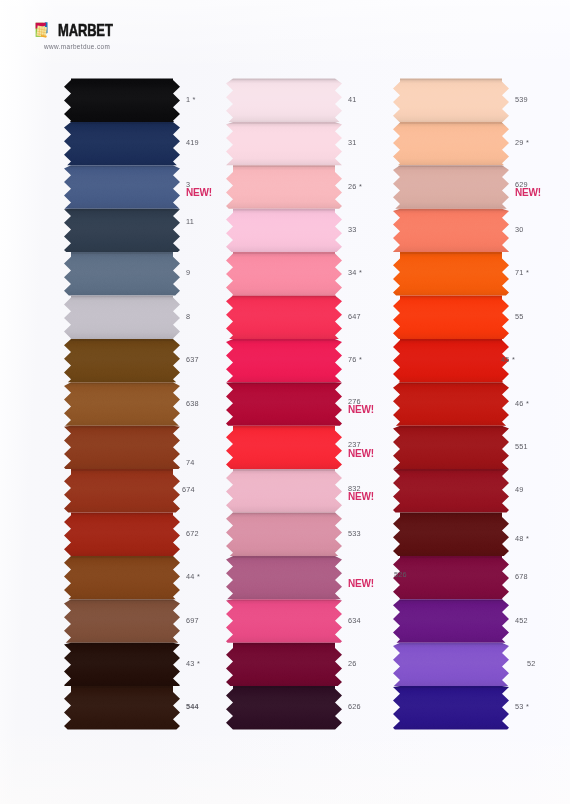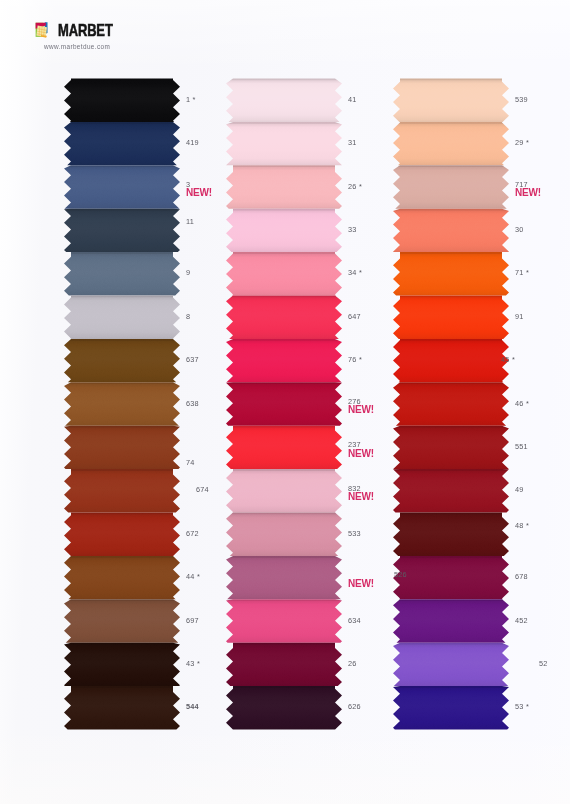--- a/index.html
+++ b/index.html
@@ -642,21 +642,21 @@
         <div class="lbl" style="left: 122px; top: 17.7px;">1 *</div>
         <div class="lbl" style="left: 122px; top: 61.1px;">419</div>
         <div class="newb" style="left: 122px; top: 110.2px; color: rgb(214, 42, 101);">NEW!</div>
         <div class="lbl" style="left: 122px; top: 102.7px;">3</div>
         <div class="lbl" style="left: 122px; top: 140px;">11</div>
         <div class="lbl" style="left: 122px; top: 191.3px;">9</div>
         <div class="lbl" style="left: 122px; top: 234.7px;">8</div>
         <div class="lbl" style="left: 122px; top: 278.1px;">637</div>
         <div class="lbl" style="left: 122px; top: 321.5px;">638</div>
         <div class="lbl" style="left: 122px; top: 381px;">74</div>
-        <div class="lbl" style="left: 132px; top: 408.3px;">674</div>
+        <div class="lbl" style="left: 118px; top: 408.3px;">674</div>
         <div class="lbl" style="left: 122px; top: 451.7px;">672</div>
         <div class="lbl" style="left: 122px; top: 495.1px;">44 *</div>
         <div class="lbl" style="left: 122px; top: 538.5px;">697</div>
         <div class="lbl" style="left: 122px; top: 581.9px;">43 *</div>
         <div class="lbl" style="left: 122px; top: 625.3px; font-weight: bold;">544</div>
       </div>
       <div class="col" style="left: 226px;">
         <div class="lbl" style="left: 122px; top: 17.7px;">41</div>
         <div class="lbl" style="left: 122px; top: 61.1px;">31</div>
         <div class="lbl" style="left: 122px; top: 104.5px;">26 *</div>
@@ -674,32 +674,32 @@
         <div class="newb" style="left: 122px; top: 500.8px; color: rgb(214, 42, 101);">NEW!</div>
         <div class="lbl" style="left: 122px; top: 493.3px; margin-left: 46px;">526</div>
         <div class="lbl" style="left: 122px; top: 538.5px;">634</div>
         <div class="lbl" style="left: 122px; top: 581.9px;">26</div>
         <div class="lbl" style="left: 122px; top: 625.3px;">626</div>
       </div>
       <div class="col" style="left: 393px;">
         <div class="lbl" style="left: 122px; top: 17.7px;">539</div>
         <div class="lbl" style="left: 122px; top: 61.1px;">29 *</div>
         <div class="newb" style="left: 122px; top: 110.2px; color: rgb(214, 42, 101);">NEW!</div>
-        <div class="lbl" style="left: 122px; top: 102.7px;">717</div>
+        <div class="lbl" style="left: 122px; top: 102.7px;">629</div>
         <div class="lbl" style="left: 122px; top: 147.9px;">30</div>
         <div class="lbl" style="left: 122px; top: 191.3px;">71 *</div>
-        <div class="lbl" style="left: 122px; top: 234.7px;">91</div>
+        <div class="lbl" style="left: 122px; top: 234.7px;">55</div>
         <div class="lbl" style="left: 108px; top: 278.1px;">45 *</div>
         <div class="lbl" style="left: 122px; top: 321.5px;">46 *</div>
         <div class="lbl" style="left: 122px; top: 364.9px;">551</div>
         <div class="lbl" style="left: 122px; top: 408.3px;">49</div>
-        <div class="lbl" style="left: 122px; top: 444px;">48 *</div>
+        <div class="lbl" style="left: 122px; top: 457px;">48 *</div>
         <div class="lbl" style="left: 122px; top: 495.1px;">678</div>
         <div class="lbl" style="left: 122px; top: 538.5px;">452</div>
-        <div class="lbl" style="left: 122px; top: 581.9px; margin-left: 24px;">52</div>
+        <div class="lbl" style="left: 110px; top: 581.9px; margin-left: 24px;">52</div>
         <div class="lbl" style="left: 122px; top: 625.3px;">53 *</div>
       </div>
     </div>
 
   <svg id="grain" width="570" height="804" aria-hidden="true">
     <filter id="grainf" x="0" y="0" width="100%" height="100%">
       <feTurbulence type="fractalNoise" baseFrequency="0.85" numOctaves="3" seed="7" result="n"></feTurbulence>
       <feColorMatrix in="n" type="saturate" values="0.12"></feColorMatrix>
     </filter>
     <rect width="570" height="804" filter="url(#grainf)"></rect>

